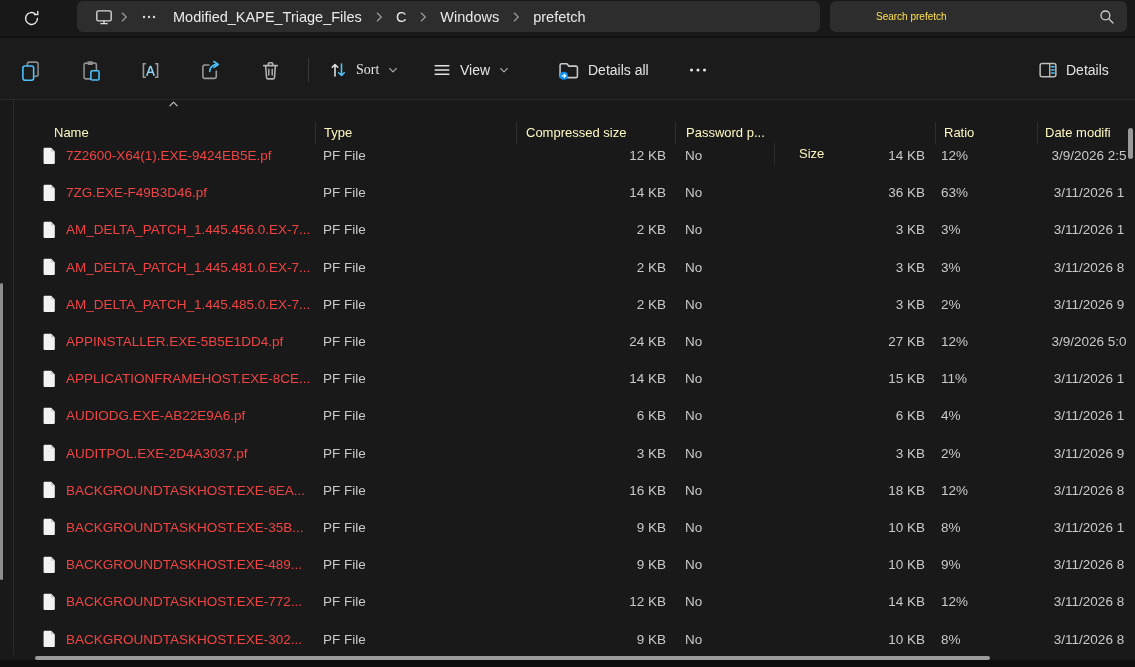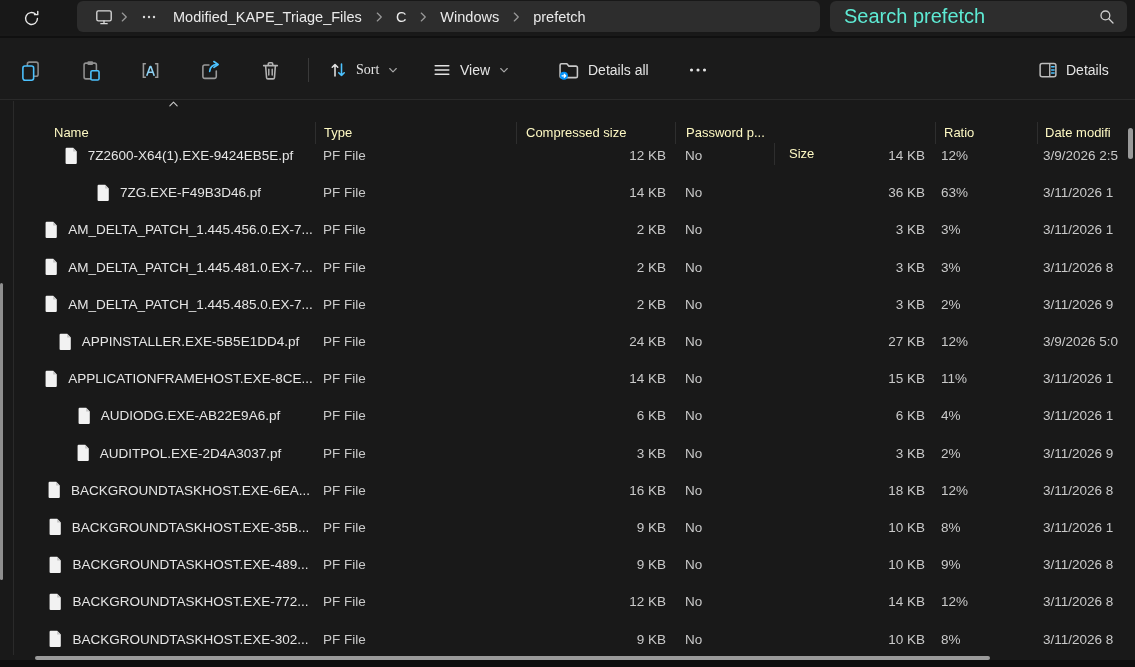--- a/index.html
+++ b/index.html
@@ -13,48 +13,48 @@
   #app { position:relative; width:1135px; height:667px; background:#191919; }
 
   
   .topbar { position:absolute; left:0; top:0; width:1135px; height:34px; background:#181818; }
   .refresh-btn { position:absolute; left:18px; top:5px; width:26px; height:26px; display:flex; align-items:center; justify-content:center; border-radius:4px; }
   .pill { position:absolute; top:1px; height:31px; background:#2d2d2d; border-radius:6px; display:flex; align-items:center; }
   .addr { left:77px; width:743px; padding:0 10px; }
   .crumb { font-size:14.5px; color:#eaeaea; padding:3px 8px; border-radius:4px; white-space:nowrap; }
   .sep { display:flex; align-items:center; padding:0 2px; }
   .searchbox { left:830px; width:297px; padding:0 12px 0 14px; justify-content:space-between; }
-  .search-ph { font-size:20px; color:#5eead4; }
+  .search-ph { font-size:10px; color:#fde047;margin-left:32px; }
 
   
   .cmdbar { position:absolute; left:0; top:36px; width:1135px; height:64px; background:#1b1b1b; border-top:2px solid #101010; border-bottom:1px solid #2a2a2a; }
   .tbtn { position:absolute; top:14px; height:36px; display:flex; align-items:center; gap:8px; border-radius:5px; padding:0 6px; }
   .tbtn .lbl { font-size:14px; color:#e4e4e4; white-space:nowrap; }
   .vdiv { position:absolute; top:20px; width:1px; height:24px; background:#3a3a3a; }
 
   
   .panedivider { position:absolute; left:13px; top:101px; width:1px; height:554px; background:#2a2a2a; }
   .table { position:absolute; left:36px; top:101px; width:1099px; }
   .grid7 { display:grid; grid-template-columns:279px 201px 159px 99px 161px 102px 98px; align-items:center; }
   .hrow { height:36px; position:relative; }
   .hcell { font-size:13px; color:#fef9c3; height:22px; line-height:22px; white-space:nowrap; overflow:hidden; }
   .hcell + .hcell { border-left:1px solid #2e2e2e; }
   .h-name{ padding-left:18px; } .h-type{ padding-left:8px; } .h-comp{ padding-left:9px; }
-  .h-pass{ padding-left:10px; } .h-size{ padding-left:14px;margin-top:42px; } .h-ratio{ padding-left:8px; } .h-date{ padding-left:7px; }
+  .h-pass{ padding-left:10px; } .h-size{ padding-left:24px;margin-top:42px; } .h-ratio{ padding-left:8px; } .h-date{ padding-left:7px; }
   .sortcaret { position:absolute; left:132px; top:-2px; }
 
   .frow { height:37.2px; border-radius:4px; }
   .fcell { font-size:13.5px; color:#c9c9c9; white-space:nowrap; overflow:hidden; }
-  .c-name { display:flex; align-items:center; gap:9px; padding-left:6px; color:#e5e5e5;justify-content:center; }
+  .c-name { display:flex; align-items:center; gap:9px; padding-left:6px; color:#ef4444; }
   .c-type { padding-left:8px; }
   .c-comp { text-align:right; padding-right:9px; }
   .c-pass { padding-left:10px; }
   .c-size { text-align:right; padding-right:10px; }
   .c-ratio{ padding-left:6px; }
-  .c-date { padding-left:6px; }
+  .c-date { padding-left:6px;text-align:center; }
 
   
   .vsb-left  { position:absolute; left:0; top:283px; width:3px; height:297px; background:#8f8f8f; border-radius:2px; }
   .vsb-right { position:absolute; left:1128px; top:128px; width:5px; height:31px; background:#9a9a9a; border-radius:3px; }
   .hsb { position:absolute; left:35px; top:656px; width:955px; height:4px; background:#9a9a9a; border-radius:2px; }
   .bottomstrip { position:absolute; left:0; top:660px; width:1135px; height:7px; background:#0e0e0e; }
 
   svg { display:block; }
 </style>
 </head>

